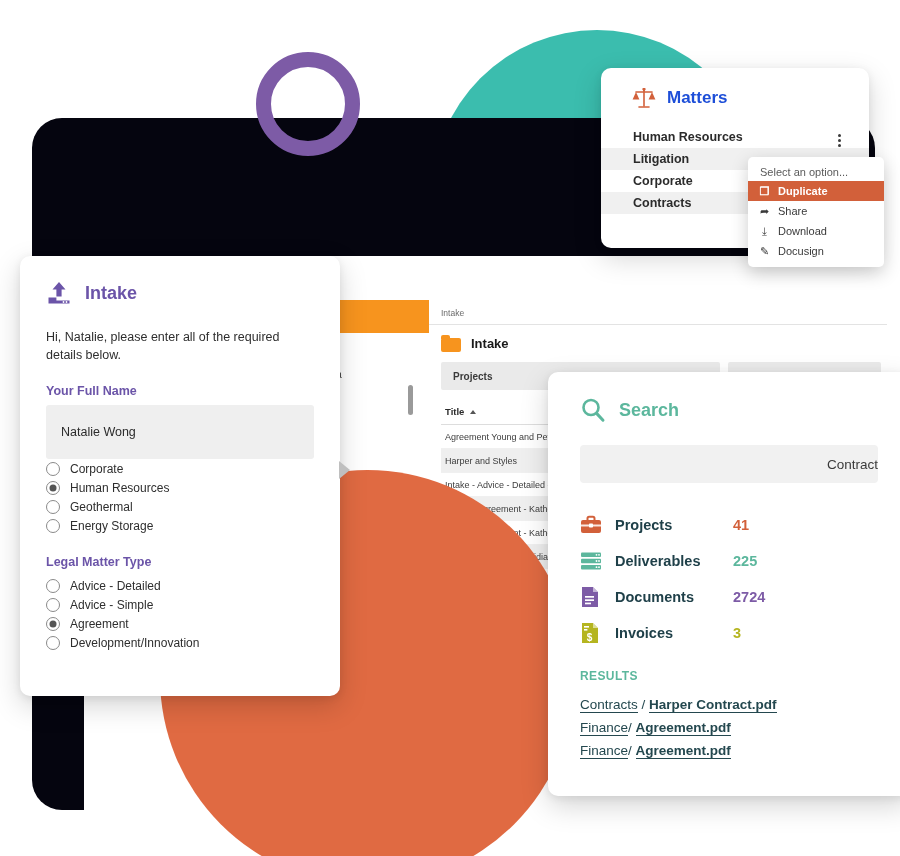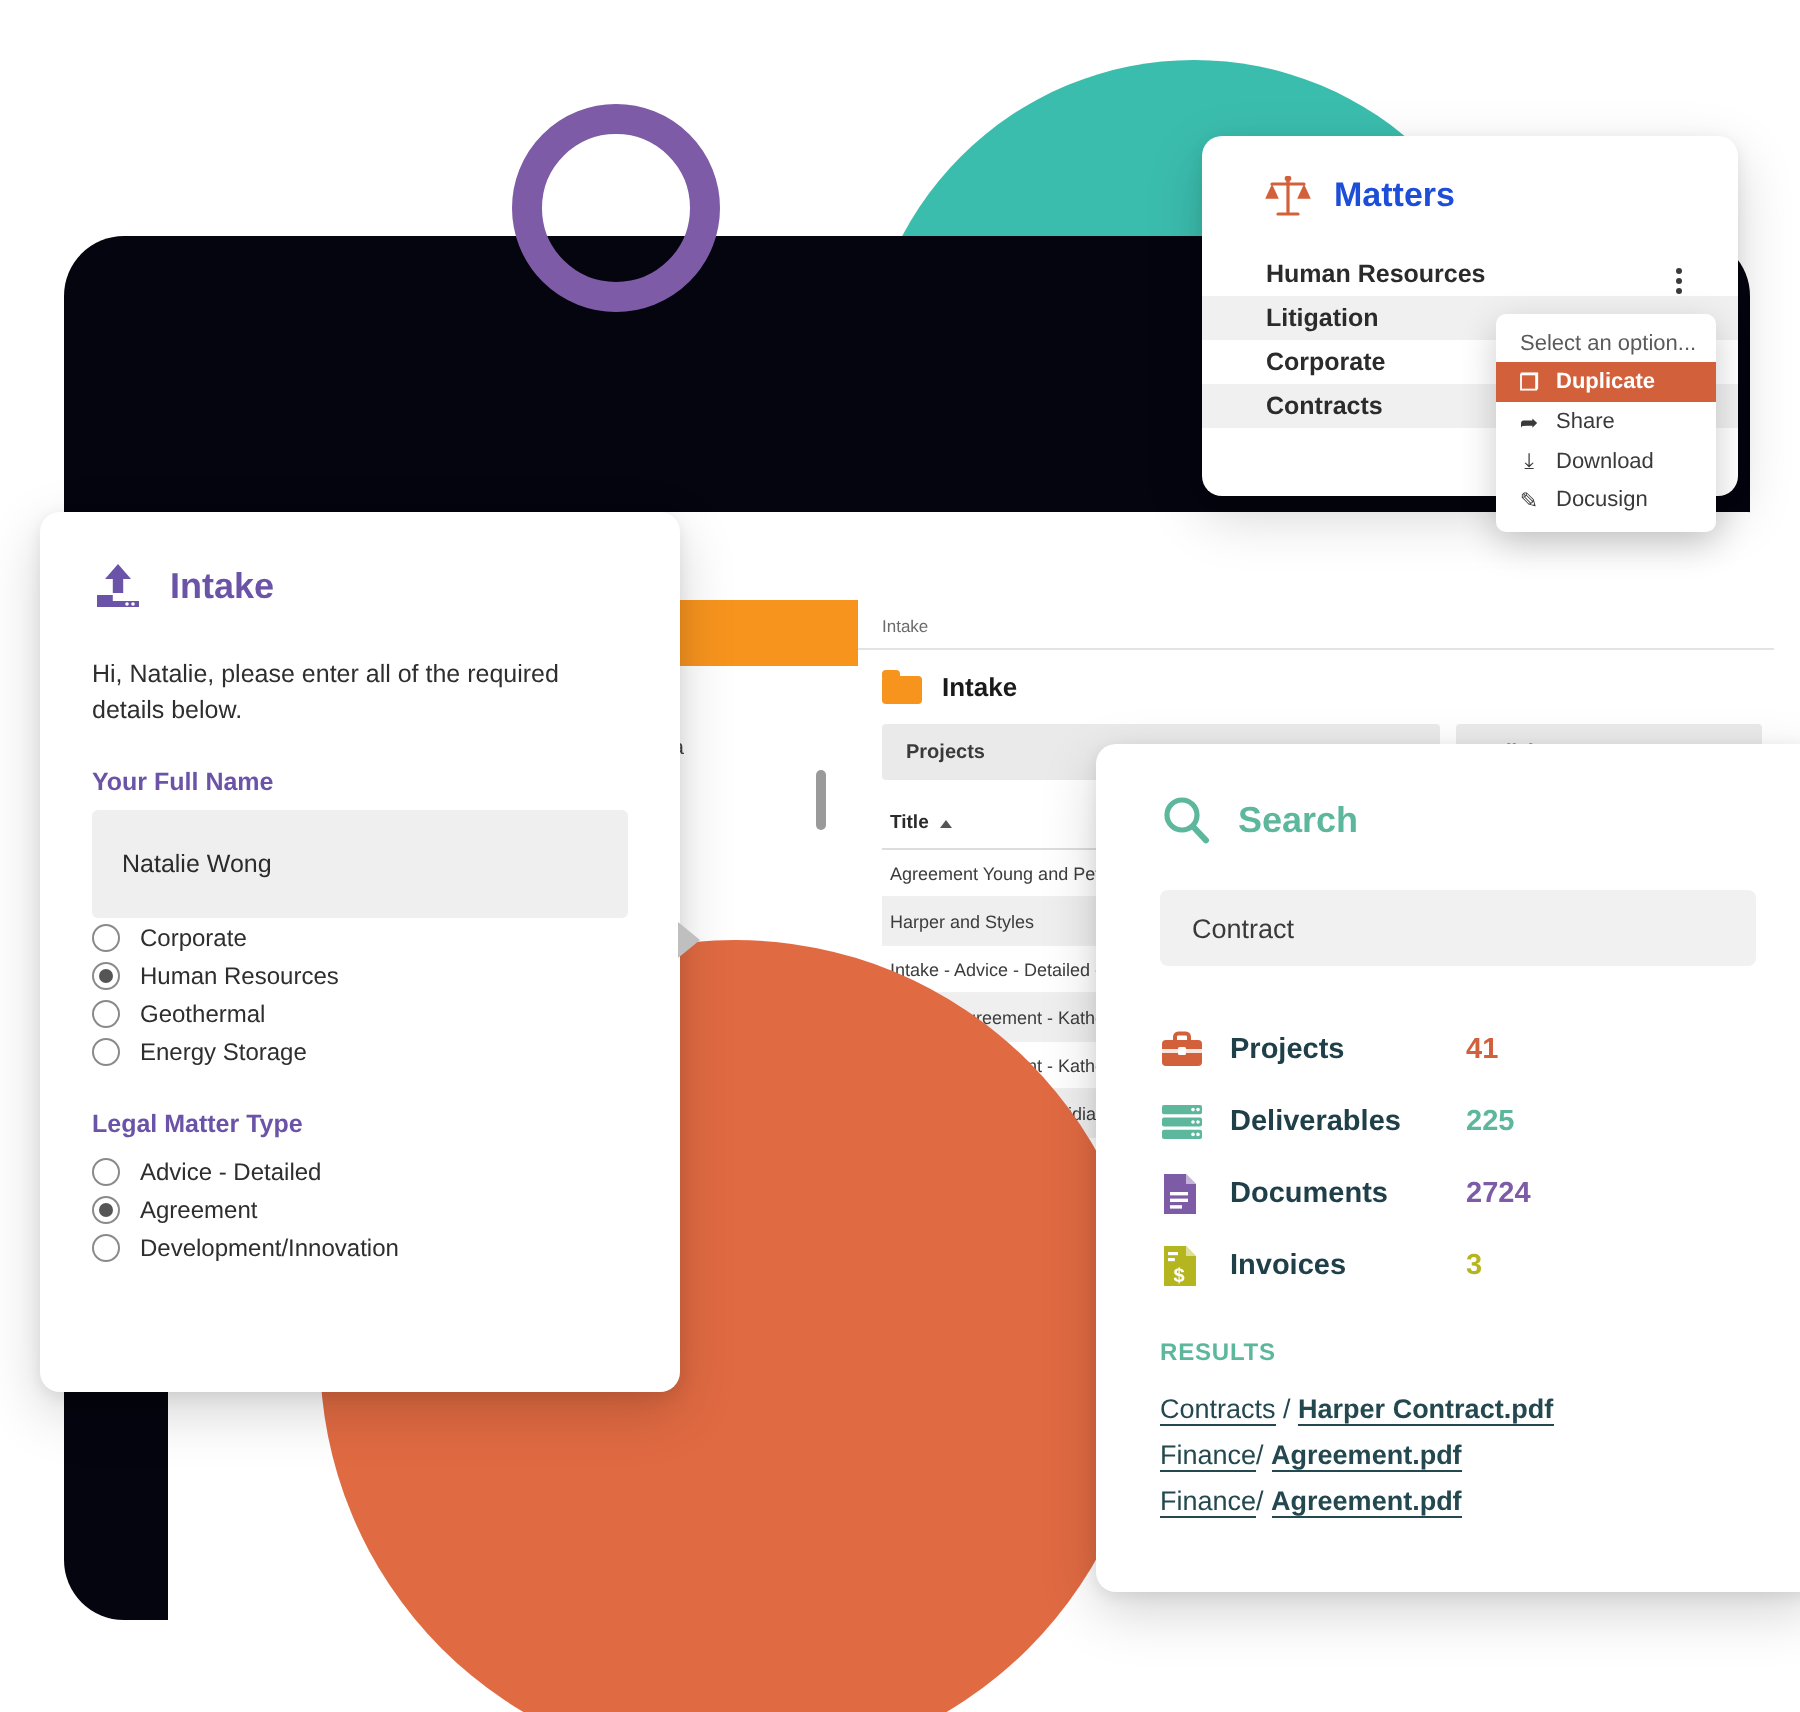--- a/index.html
+++ b/index.html
@@ -163,21 +163,21 @@
     font-size:12.5px;color:#2B2B2B;font-weight:bold;padding:4px 0 4px 32px;
   }
   .matter-item.shaded{background:#F0F0F0;}
   #matters-kebab{
     position:absolute;right:28px;top:66px;display:flex;flex-direction:column;gap:2px;cursor:pointer;
   }
   #matters-kebab i{width:3px;height:3px;background:#3A3A3A;border-radius:50%;display:block;}
 
   
   #matters-menu{
-    position:absolute;left:748px;top:157px;width:110px;
+    position:absolute;left:748px;top:157px;width:136px;
     background:#ffffff;border-radius:5px;
     box-shadow:0 6px 18px rgba(0,0,0,0.20);
     padding:5px 0 6px 0;overflow:hidden;
   }
   .menu-item{
     display:flex;align-items:center;gap:7px;padding:3.5px 8px 3.5px 10px;
     font-size:11px;color:#3A3A3A;
   }
   .menu-item.placeholder{color:#5A5A5A;padding-left:12px;}
   .menu-item.active{background:#D2603A;color:#ffffff;font-weight:bold;}
@@ -212,21 +212,21 @@
     position:absolute;right:-10px;top:205px;width:0;height:0;
     border-left:11px solid #BFBFBF;border-top:9px solid transparent;border-bottom:9px solid transparent;
   }
 
   
   #search-card{left:548px;top:372px;width:362px;height:424px;}
   #search-head{display:flex;align-items:center;gap:13px;padding:25px 0 0 32px;}
   #search-heading{color:#5CB79D;font-size:18px;font-weight:bold;}
   #search-input{
     margin:22px 32px 0 32px;height:38px;background:#F1F1F1;border-radius:4px;
-    display:flex;align-items:center;padding-left:16px;font-size:13.5px;color:#3A3A3A;
+    display:flex;align-items:center;padding-left:16px;font-size:13.5px;color:#3A3A3A;justify-content:flex-end;
   }
   #stats{margin:24px 32px 0 32px;}
   .stat-row{display:flex;align-items:center;height:36px;}
   .stat-icon{width:30px;flex:0 0 30px;display:flex;align-items:center;}
   .stat-label{
     flex:0 0 118px;font-size:14.5px;font-weight:bold;color:#1F4049;margin-left:5px;
   }
   .stat-value{font-size:14.5px;font-weight:bold;}
   #results-head{
     margin:18px 32px 10px 32px;font-size:12px;color:#5CB79D;font-weight:bold;letter-spacing:0.4px;
@@ -467,20 +467,24 @@
         </div>
       </div>
 
     <div class="field-label">Legal Matter Type</div>
     <div class="radio-group" id="matter-type-group">
         <div class="radio-row">
           <span class="radio"></span>
           <span class="radio-label">Advice - Detailed</span>
         </div>
         <div class="radio-row">
+          <span class="radio"></span>
+          <span class="radio-label">Advice - Simple</span>
+        </div>
+        <div class="radio-row">
           <span class="radio checked"></span>
           <span class="radio-label">Agreement</span>
         </div>
         <div class="radio-row">
           <span class="radio"></span>
           <span class="radio-label">Development/Innovation</span>
         </div>
       </div>
 
     <div id="intake-arrow"></div>

